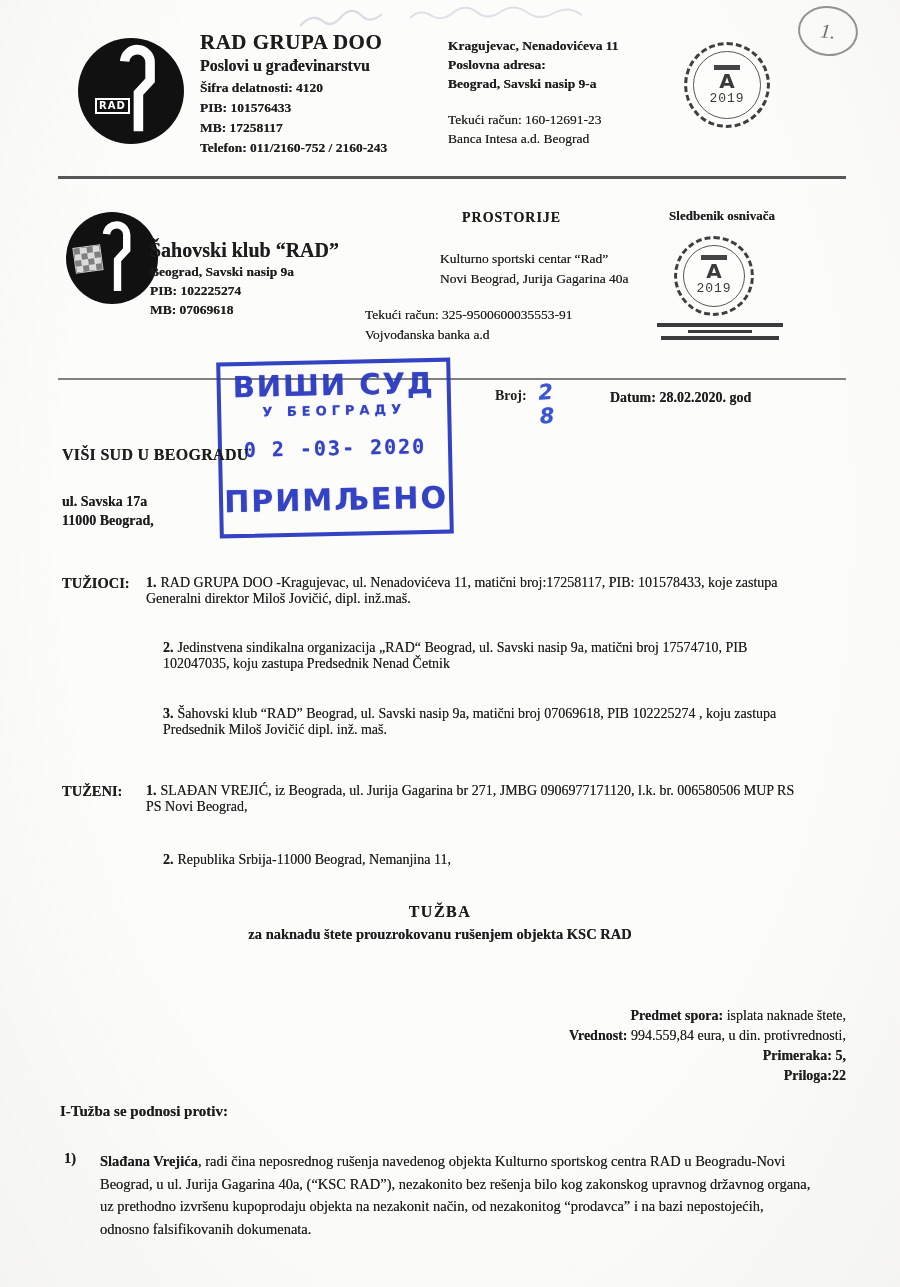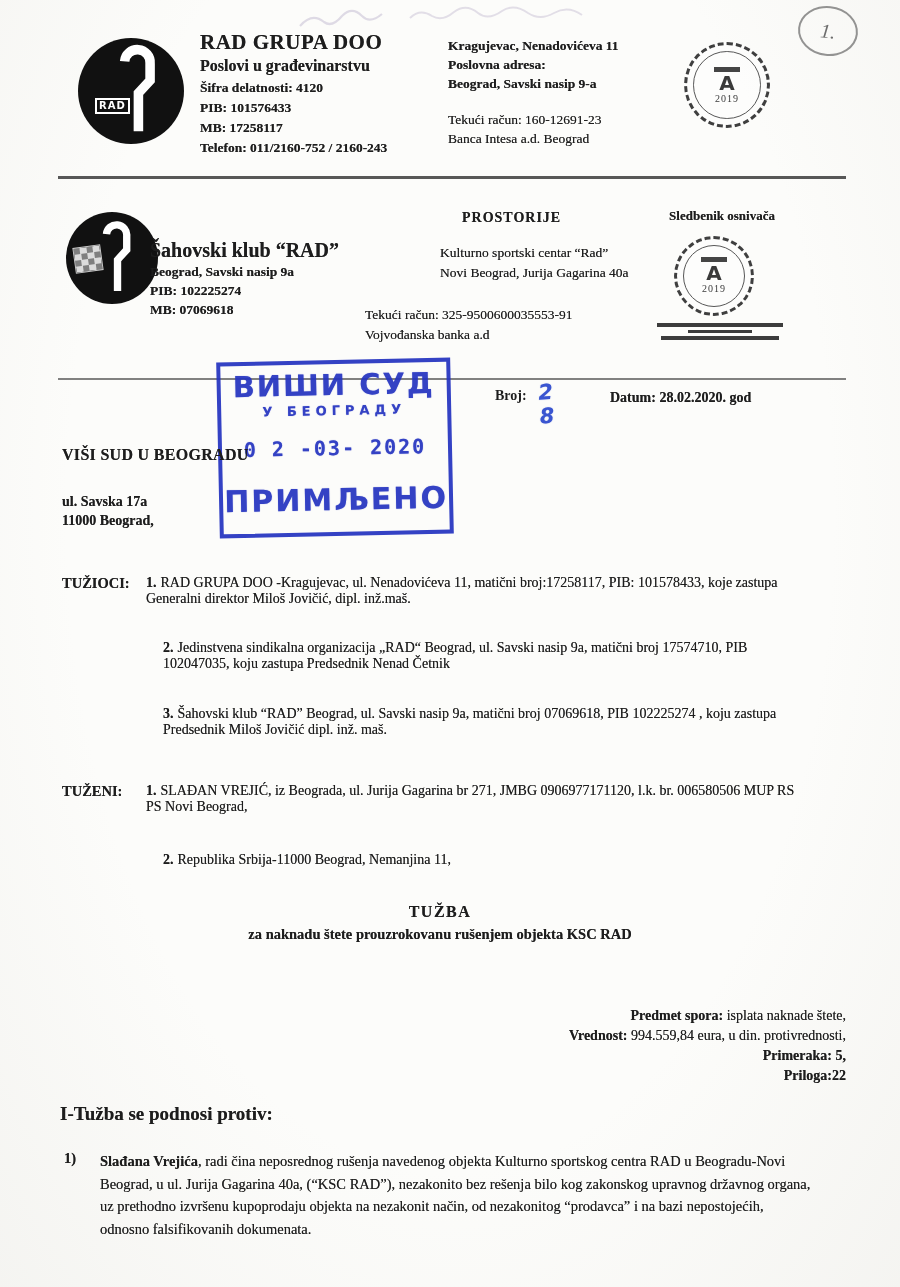--- a/index.html
+++ b/index.html
@@ -54,37 +54,37 @@
     border:3px dashed #3f3f3f; border-radius:50%;
     display:flex; flex-direction:column; align-items:center; justify-content:center;
     color:#3a3a3a; background:rgba(255,255,255,.4);
   }
   .seal .inner{
     border:1px solid #575757; border-radius:50%; width:82%; height:82%;
     display:flex; flex-direction:column; align-items:center; justify-content:center;
   }
   .seal-bar{ width:26px; height:5px; background:#454545; margin-bottom:1px; }
   .seal-a{ font-family:"DejaVu Sans",sans-serif; font-weight:bold; font-size:20px; line-height:20px; }
-  .seal-year{ font-family:Liberation Serif, serif; font-size:10px; letter-spacing:1px; }
+  .seal-year{ font-family:Liberation Mono, monospace; font-size:13px; letter-spacing:1px; }
   .seal1{ left:684px; top:42px; width:80px; height:80px; }
   .seal2{ left:674px; top:236px; width:74px; height:74px; }
   .seal-caption{ left:652px; top:208px; width:140px; font-size:13px; font-weight:bold; text-align:center; }
   .micro-lines{ left:650px; top:320px; width:140px; filter:blur(.7px); }
   .micro-lines div{ background:#3c3c3c; margin:3px auto; }
 
   .rule{ background:#2e2e2e; height:2px; opacity:.8; }
   .rule1{ left:58px; top:176px; width:788px; height:2.5px; }
   .rule2{ left:58px; top:378px; width:788px; opacity:.6; }
 
   
   .h2-main{ left:150px; top:203px; width:250px; }
   .club{ font-size:20px; font-weight:bold;margin-top:36px; }
   .h2-detail{ font-size:13.5px; font-weight:bold; line-height:19px; }
   .h2-mid{ left:440px; top:208px; width:240px; font-size:13.5px; line-height:20px; }
-  .premises-title{ font-weight:bold; letter-spacing:1px; font-size:14px; margin-left:22px; margin-bottom:15px; }
+  .premises-title{ font-weight:bold; letter-spacing:1px; font-size:14px; margin-left:22px; margin-bottom:21px; }
 
   .contact{ left:95px; top:305px; font-size:13.5px; line-height:20px; font-weight:bold; }
   .account{ left:365px; top:305px; font-size:13.5px; line-height:20px; }
   .email-link{ color:#1a40c8; text-decoration:underline; }
 
   
   .stamp{
     left:218px; top:360px; width:226px; height:168px;
     border:4px solid #2433c0; color:#2433c0; transform:rotate(-1.2deg);
     display:flex; flex-direction:column; align-items:center;
@@ -121,21 +121,21 @@
   .lbl-tuzeni{ left:62px; top:783px; }
   .d1{ left:146px; top:783px; width:650px; }
   .d2{ left:163px; top:852px; width:620px; }
 
   .tuzba-title{ left:0; top:903px; width:880px; text-align:center; font-size:16px; font-weight:bold; letter-spacing:1.5px; }
   .tuzba-sub1{ left:0; top:926px; width:880px; text-align:center; font-size:14.5px; font-weight:bold; }
   .tuzba-sub2{ left:0; top:946px; width:880px; text-align:center; font-size:14px; font-weight:bold; filter:blur(.3px); }
 
   .claim{ left:300px; top:1006px; width:546px; text-align:right; font-size:14px; line-height:20px; }
 
-  .sec-heading{ left:60px; top:1103px; font-size:19px; font-weight:bold; }
+  .sec-heading{ left:60px; top:1103px; font-size:15px; font-weight:bold; }
   .item-num{ left:64px; top:1150px; font-size:14.5px; font-weight:bold; }
   .item-body{ left:100px; top:1150px; width:712px; font-size:14.5px; line-height:22.5px; }
 </style>
 </head>
 <body>
 
 <div class="page">
 
   <svg class="abs hand-top" width="330" height="40">
     <path d="M10 26 q12 -14 24 -4 q8 6 18 -6 q10 -10 20 0 q8 8 20 -2" stroke="#c7c0d4" stroke-width="2.2" fill="none"></path>

